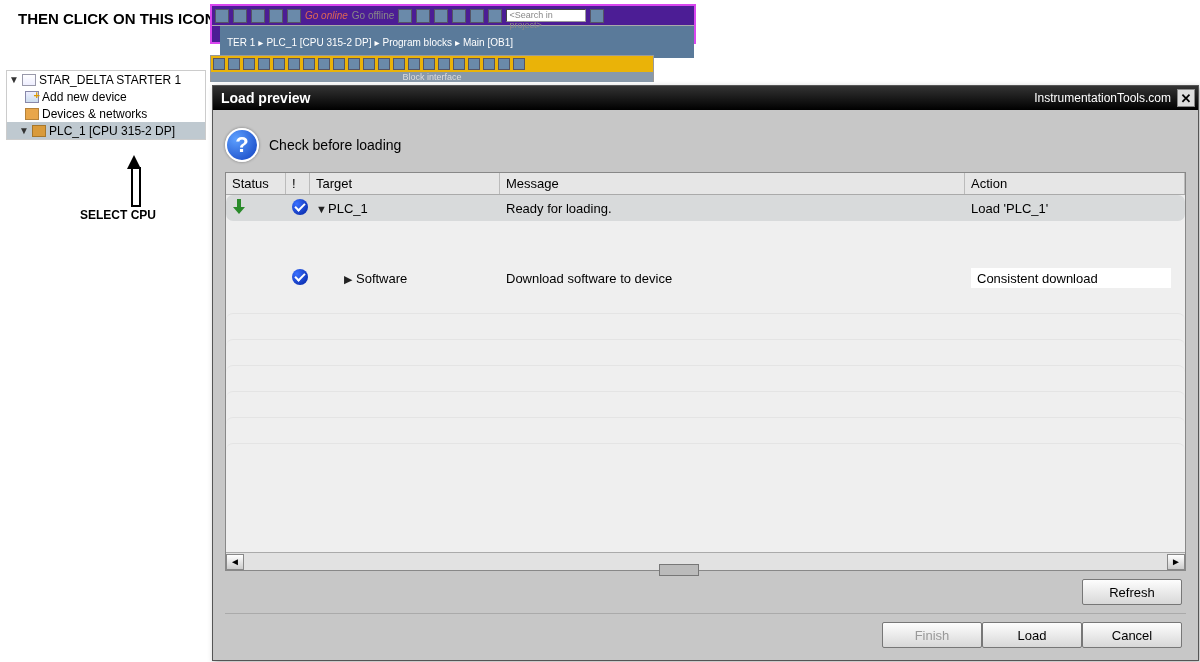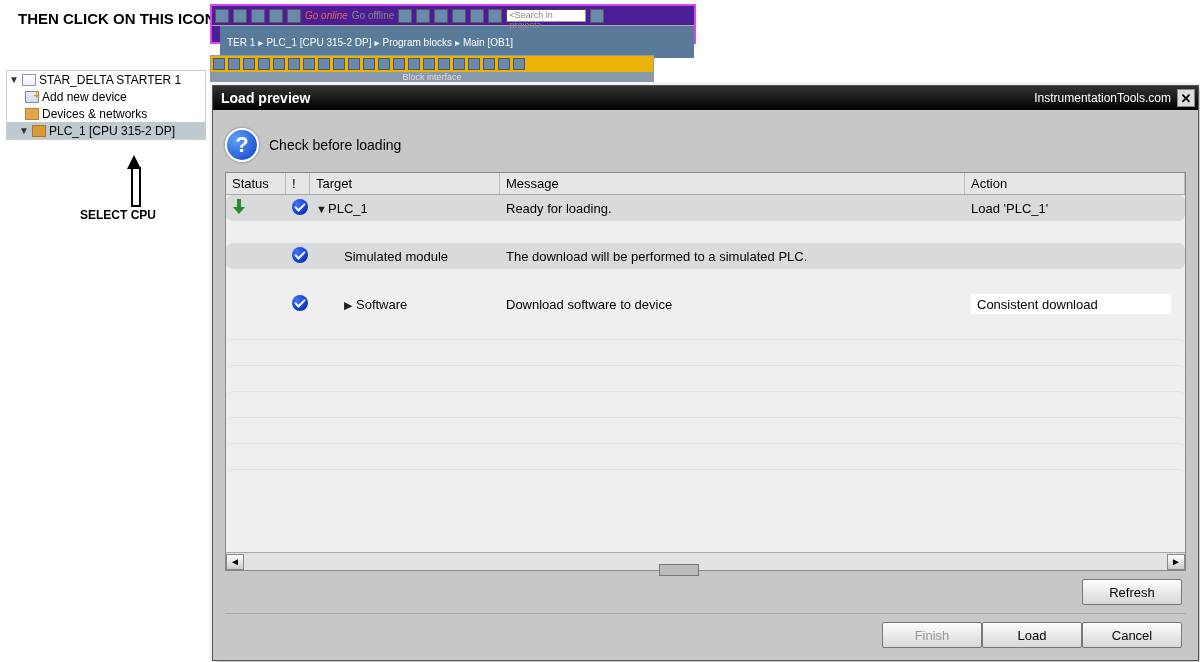--- a/index.html
+++ b/index.html
@@ -194,27 +194,20 @@
       </div>
       <div class="tbody" id="tbody">
           <div class="trow alt">
             <div class="td c-status"><span class="dl-icon"></span></div>
             <div class="td c-mark"><span class="check"></span></div>
             <div class="td c-target" style="padding-left: 6px;"><span class="expander">▼</span><span>PLC_1</span></div>
             <div class="td c-msg">Ready for loading.</div>
             <div class="td c-action">Load 'PLC_1'</div>
           </div>
           <div class="trow" style="height: 22px;"></div>
-          <div class="trow alt">
-            <div class="td c-status"></div>
-            <div class="td c-mark"><span class="check"></span></div>
-            <div class="td c-target" style="padding-left: 34px;"><span>Simulated module</span></div>
-            <div class="td c-msg">The download will be performed to a simulated PLC.</div>
-            <div class="td c-action"></div>
-          </div>
           <div class="trow" style="height: 22px;"></div>
           <div class="trow">
             <div class="td c-status"></div>
             <div class="td c-mark"><span class="check"></span></div>
             <div class="td c-target" style="padding-left: 34px;"><span class="expander">▶</span><span>Software</span></div>
             <div class="td c-msg">Download software to device</div>
             <div class="td c-action">
               <div class="action-input">Consistent download</div>
             </div>
           </div>

